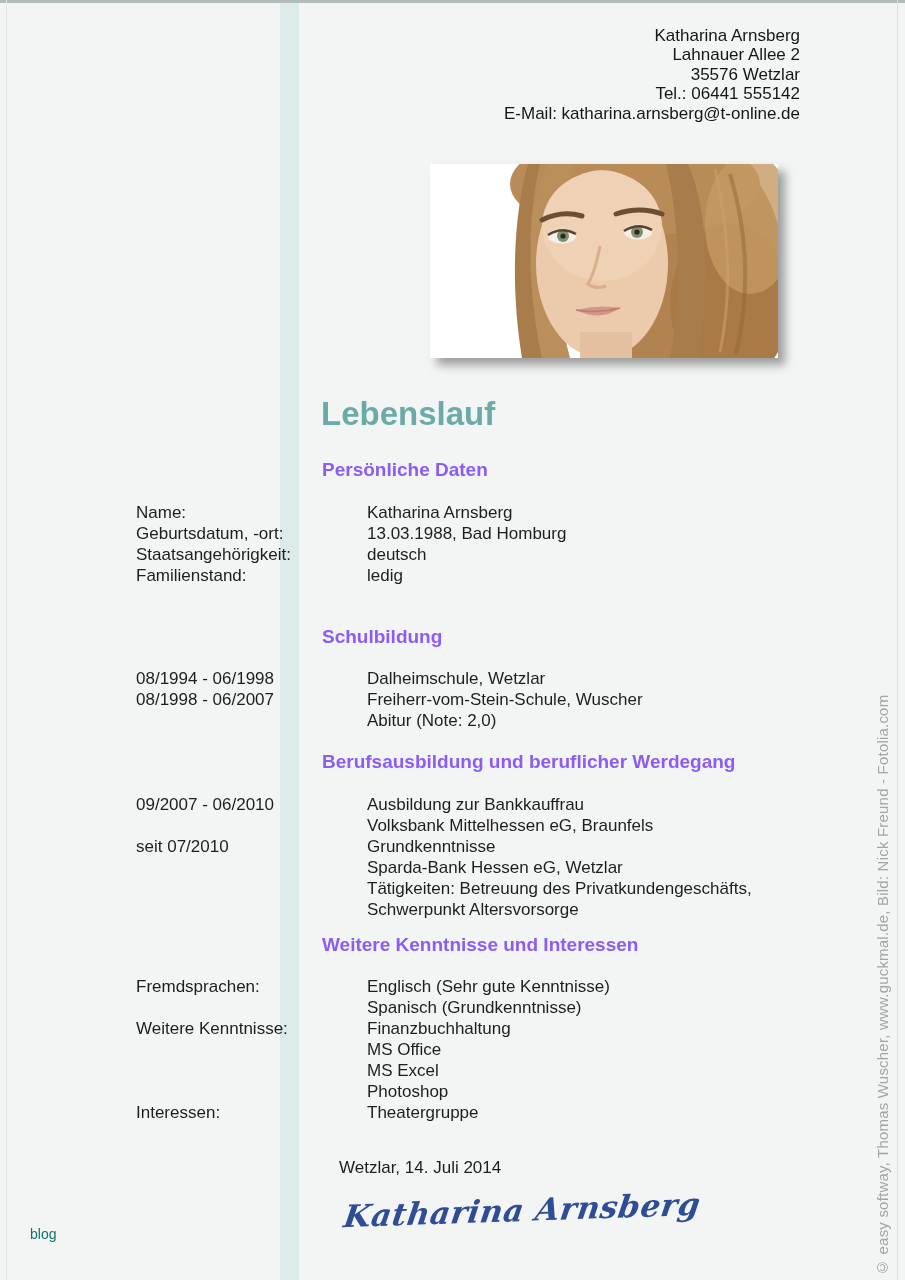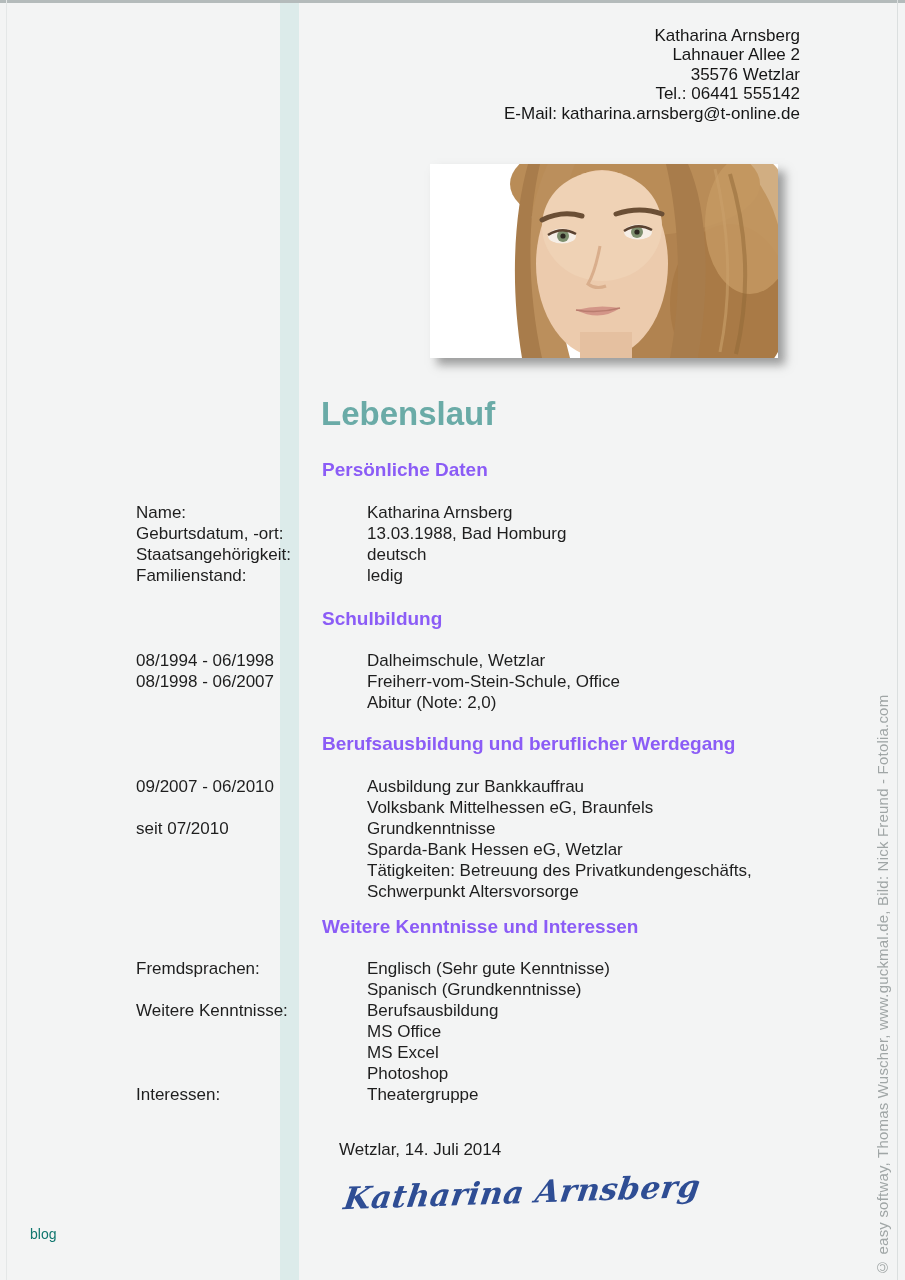--- a/index.html
+++ b/index.html
@@ -33,21 +33,21 @@
 
   .cv-title{
     margin:0 0 0 321px;
     font-size:33px;font-weight:bold;color:#6aaba7;line-height:35px;
   }
   .sec-head{
     margin:0 0 0 322px;
     font-size:19px;font-weight:bold;color:#8b5cf6;line-height:21.5px;
   }
   .sec-head.m1{margin-top:28px;}
-  .sec-head.m2{margin-top:22px;}
+  .sec-head.m2{margin-top:40px;}
   .sec-head.m3{margin-top:20px;}
   .sec-head.m4{margin-top:14px;}
 
   .rows{margin-top:21px;}
   .line{
     display:grid;grid-template-columns:108px 172px 42px 1fr;
     font-size:17px;line-height:21px;min-height:21px;padding-left:28px;
   }
   .line .lbl{grid-column:2;white-space:nowrap;}
   .line .val{grid-column:4;padding-left:17px;white-space:nowrap;}
@@ -155,21 +155,21 @@
     </div>
 
     <h2 class="sec-head m2">Schulbildung</h2>
     <div class="rows">
       <div class="line">
         <div class="lbl">08/1994 - 06/1998</div>
         <div class="val">Dalheimschule, Wetzlar</div>
       </div>
       <div class="line">
         <div class="lbl">08/1998 - 06/2007</div>
-        <div class="val">Freiherr-vom-Stein-Schule, Office</div>
+        <div class="val">Freiherr-vom-Stein-Schule, Wuscher</div>
       </div>
       <div class="line">
         <div class="lbl"></div>
         <div class="val">Abitur (Note: 2,0)</div>
       </div>
     </div>
 
     <h2 class="sec-head m3">Berufsausbildung und beruflicher Werdegang</h2>
     <div class="rows">
       <div class="line">
@@ -203,21 +203,21 @@
       <div class="line">
         <div class="lbl">Fremdsprachen:</div>
         <div class="val">Englisch (Sehr gute Kenntnisse)</div>
       </div>
       <div class="line">
         <div class="lbl"></div>
         <div class="val">Spanisch (Grundkenntnisse)</div>
       </div>
       <div class="line">
         <div class="lbl">Weitere Kenntnisse:</div>
-        <div class="val">Berufsausbildung</div>
+        <div class="val">Finanzbuchhaltung</div>
       </div>
       <div class="line">
         <div class="lbl"></div>
         <div class="val">MS Office</div>
       </div>
       <div class="line">
         <div class="lbl"></div>
         <div class="val">MS Excel</div>
       </div>
       <div class="line">

